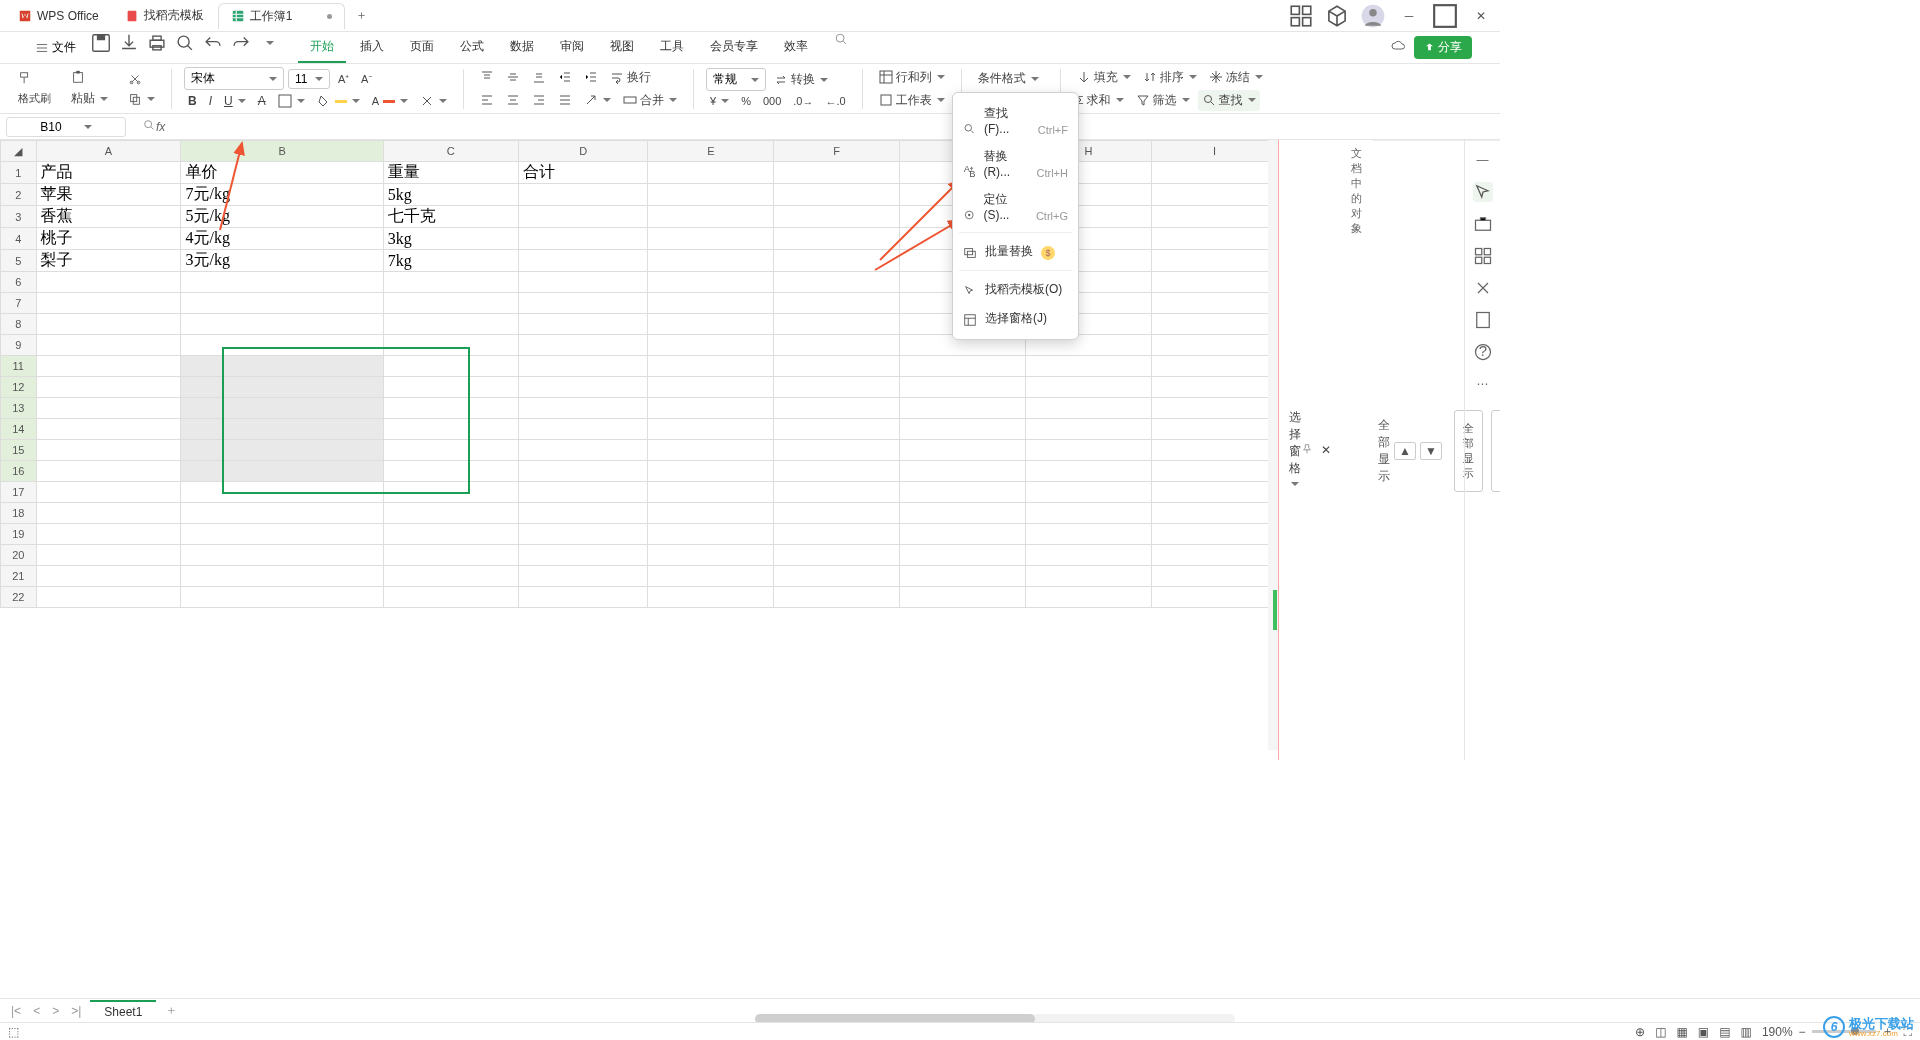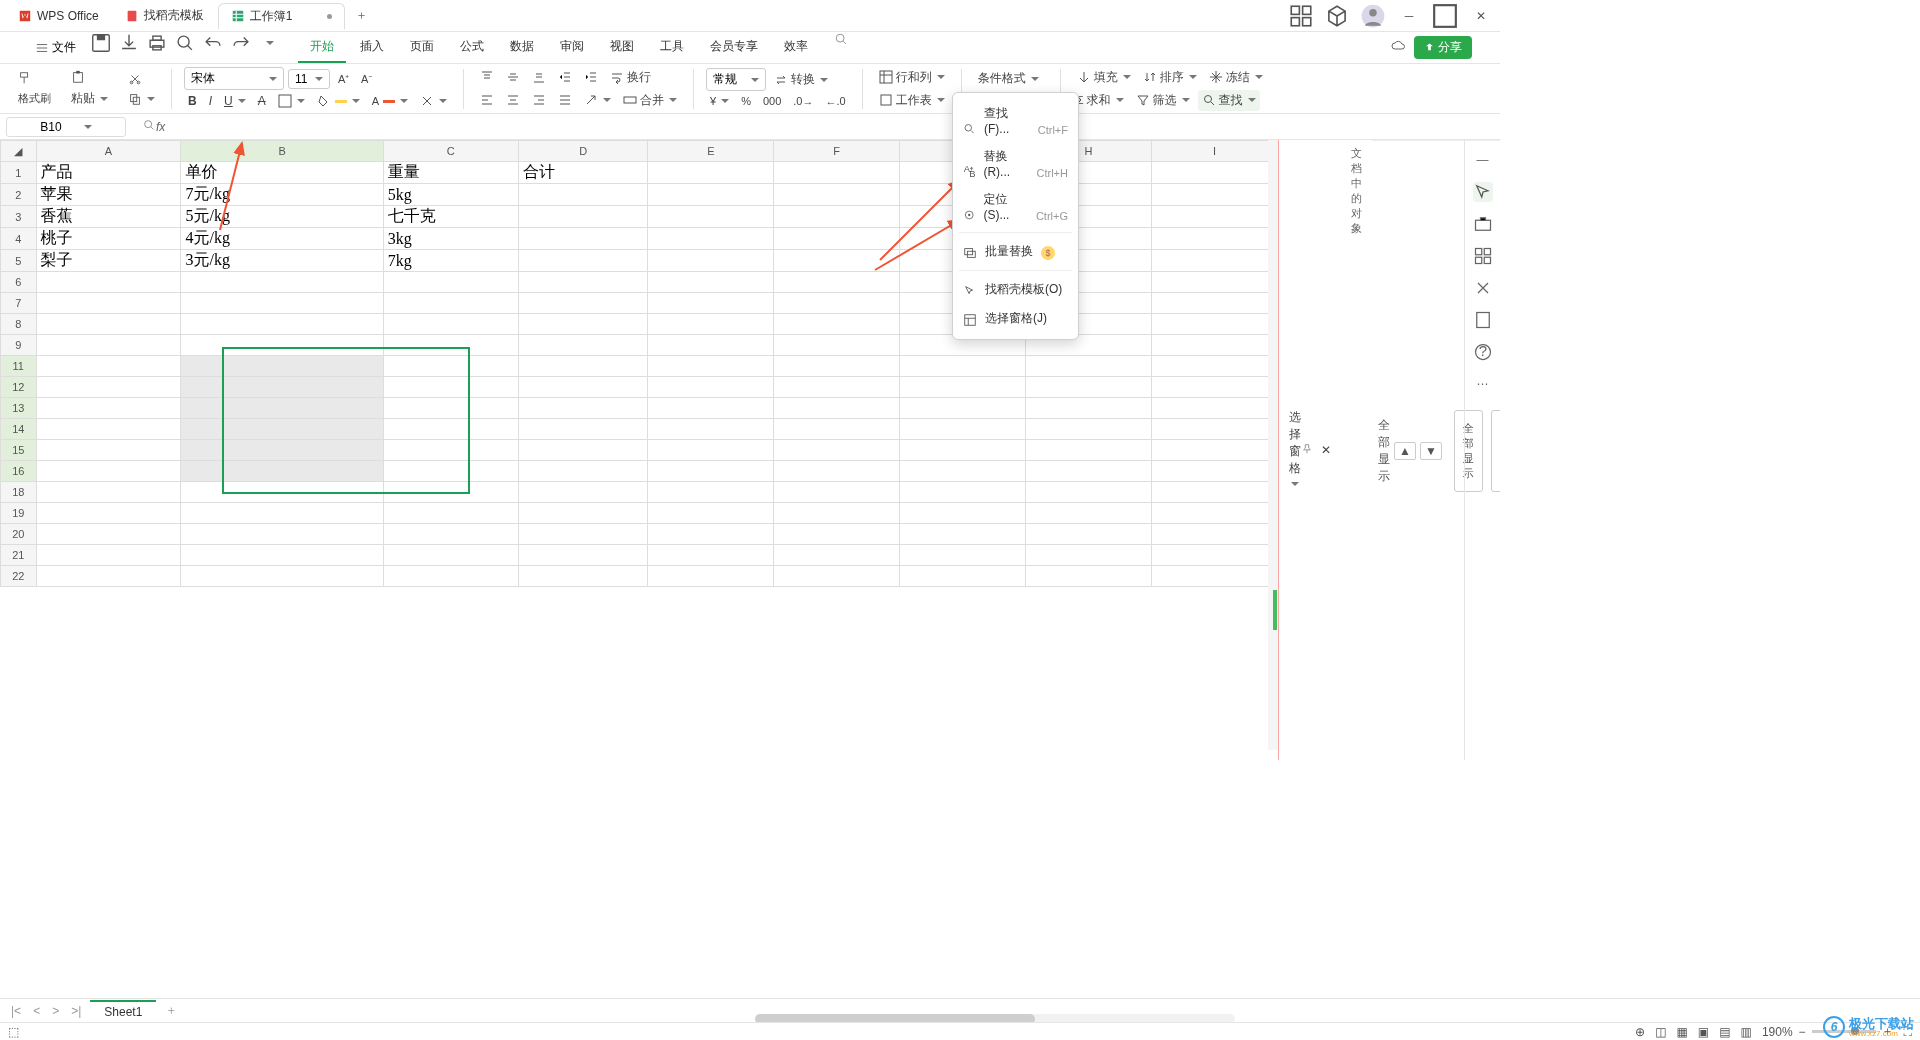--- a/index.html
+++ b/index.html
@@ -685,20 +685,32 @@
             <td class="selrange"></td>
             <td></td>
             <td></td>
             <td></td>
             <td></td>
             <td></td>
             <td></td>
             <td></td>
           </tr>
       <tr>
+            <th class="rowh">17</th>
+            <td></td>
+            <td></td>
+            <td></td>
+            <td></td>
+            <td></td>
+            <td></td>
+            <td></td>
+            <td></td>
+            <td></td>
+          </tr>
+      <tr>
             <th class="rowh">18</th>
             <td></td>
             <td></td>
             <td></td>
             <td></td>
             <td></td>
             <td></td>
             <td></td>
             <td></td>
             <td></td>

